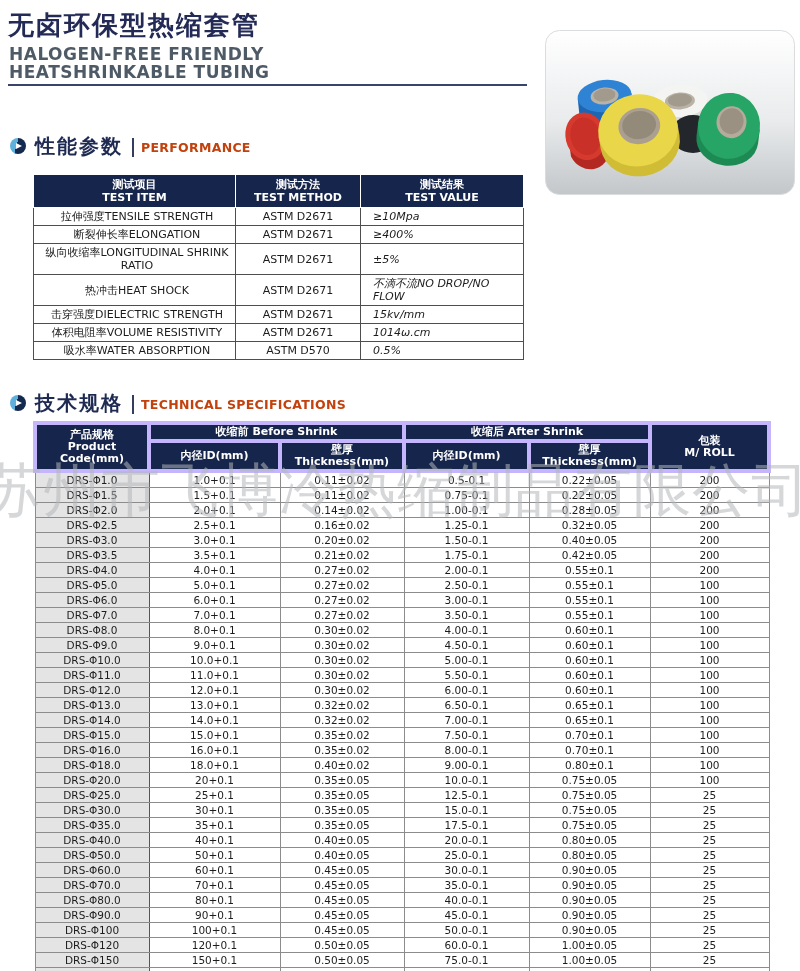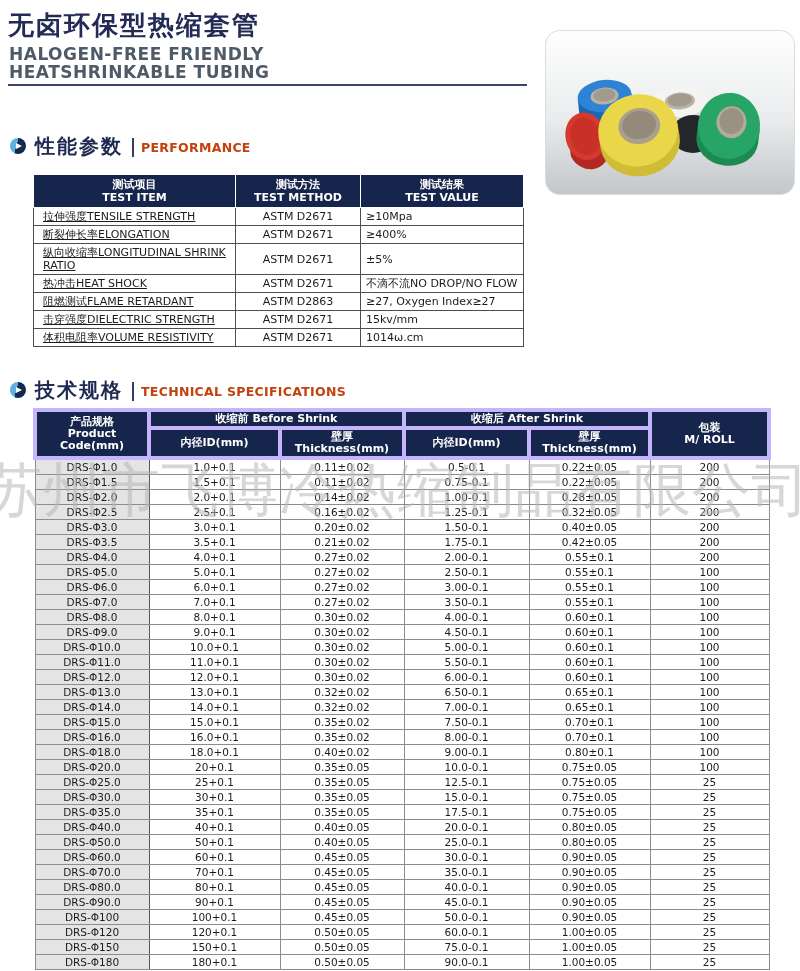--- a/index.html
+++ b/index.html
@@ -26,23 +26,23 @@
   .sec-cn{font-size:20px;font-weight:bold;color:#1e2a52;margin-left:9px;letter-spacing:2px;line-height:22px;}
   .sec-bar{width:2px;height:19px;background:#333e5e;margin:0 7px 0 9px;}
   .sec-en{font-size:12.5px;font-weight:bold;color:#c2410c;padding-bottom:2px;letter-spacing:.3px;}
 
   
   table{border-collapse:collapse;table-layout:fixed;}
   .perf{margin:17px 0 0 33px;width:490px;border:1px solid #3a3a3a;}
   .perf th{background:#16254b;color:#fff;border:1px solid #fff;font-size:11px;
     line-height:13px;padding:3px 2px;font-weight:bold;}
   .perf td{border:1px solid #4e4e4e;line-height:13px;padding:2px 4px;font-size:11px;color:#1c1c1c;}
-  .perf td.c0{text-align:left;padding-left:9px;text-decoration:underline;}
+  .perf td.c0{text-align:center;padding-left:9px;}
   .perf td.c1{text-align:center;}
-  .perf td.c2{text-align:left;padding-left:5px;}
+  .perf td.c2{text-align:left;padding-left:12px;font-style:italic;}
 
   
   .spec{margin:7px 0 0 33px;width:734px;border:1px solid #555;}
   .spec th{background:#16254b;color:#fff;border:4px solid #c4b5fd;font-size:11px;
     line-height:12px;padding:1px 0;font-weight:bold;}
   .spec td{border:1px solid #8c8c8c;text-align:center;line-height:12px;padding:1px 0;
     font-size:10.5px;color:#1c1c1c;}
   .spec td.c0{background:#e4e4e4;border-right:1px solid #555;margin-top:6px;}
 
   
@@ -157,33 +157,33 @@
           <td class="c0">纵向收缩率LONGITUDINAL SHRINK RATIO</td>
           <td class="c1">ASTM D2671</td>
           <td class="c2">±5%</td>
         </tr>
         <tr>
           <td class="c0">热冲击HEAT SHOCK</td>
           <td class="c1">ASTM D2671</td>
           <td class="c2">不滴不流NO DROP/NO FLOW</td>
         </tr>
         <tr>
-          <td class="c0">阻燃测试FLAME RETARDANT</td>
-          <td class="c1">ASTM D2863</td>
-          <td class="c2">≥27, Oxygen Index≥27</td>
-        </tr>
-        <tr>
           <td class="c0">击穿强度DIELECTRIC STRENGTH</td>
           <td class="c1">ASTM D2671</td>
           <td class="c2">15kv/mm</td>
         </tr>
         <tr>
           <td class="c0">体积电阻率VOLUME RESISTIVITY</td>
           <td class="c1">ASTM D2671</td>
           <td class="c2">1014ω.cm</td>
+        </tr>
+        <tr>
+          <td class="c0">吸水率WATER ABSORPTION</td>
+          <td class="c1">ASTM D570</td>
+          <td class="c2">0.5%</td>
         </tr>
       </tbody>
   </table>
 
   <div class="section-head second">
     <span class="bullet"></span>
     <span class="sec-cn">技术规格</span>
     <span class="sec-bar"></span>
     <span class="sec-en">TECHNICAL SPECIFICATIONS</span>
   </div>

